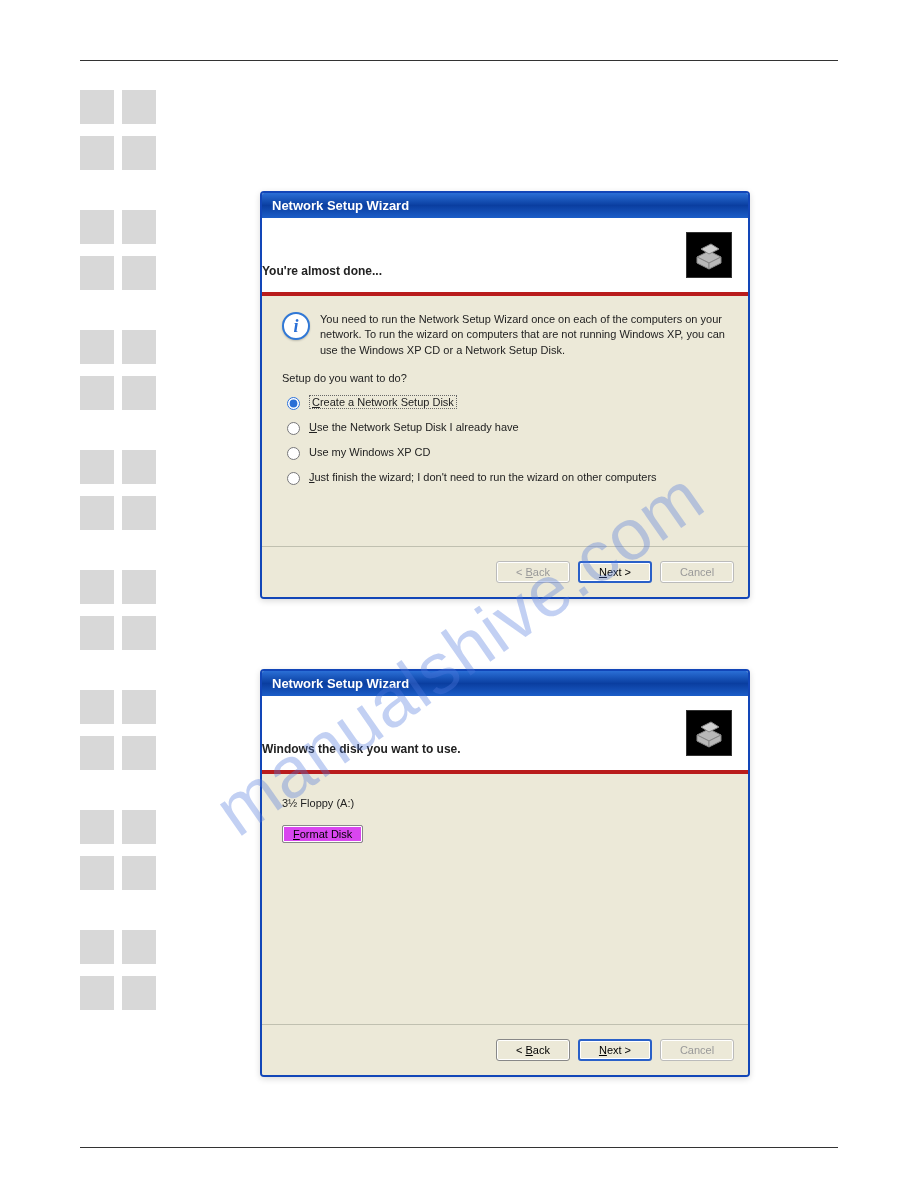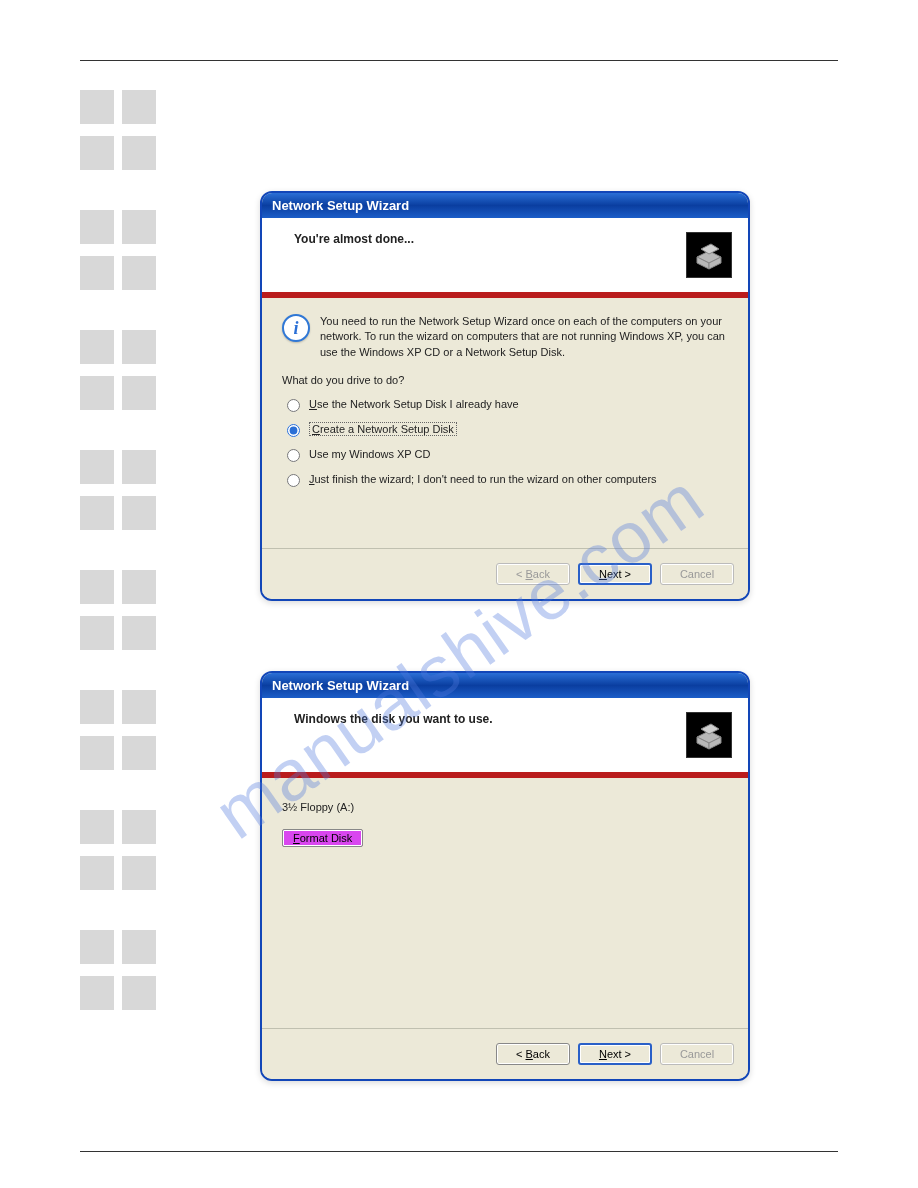--- a/index.html
+++ b/index.html
@@ -30,40 +30,40 @@
   .sq-row { display: flex; gap: 8px; margin-bottom: 12px; }
   .sq { width: 34px; height: 34px; background: #d8d8d8; }
   .sq-gap { height: 28px; }
   .dialogs {
     margin-left: 180px;
     margin-top: 130px;
   }
   .wizard {
     width: 490px;
     border: 2px solid #1246b8;
-    border-radius: 12px;
+    border-radius: 4px;
     background: #ece9d8;
     box-shadow: 0 2px 6px rgba(0,0,0,0.15);
     margin-bottom: 70px;
     overflow: hidden;
   }
   .titlebar {
     background: linear-gradient(to bottom, #2a6fd6 0%, #0a3ea0 50%, #1c5dc8 100%);
     color: #fff;
     font-weight: bold;
     font-size: 13px;
     padding: 5px 10px;
     font-family: "Trebuchet MS", Tahoma, sans-serif;
   }
   .header-area {
     background: #fff;
-    padding: 14px 16px 14px 32px;
-    border-bottom: 6px solid #b91c1c;
+    padding: 14px 16px 14px 0;
+    border-bottom: 4px solid #b91c1c;
     display: flex;
-    align-items: flex-start;
+    align-items: flex-end;
     justify-content: space-between;
   }
   .header-area .heading {
     font-weight: bold;
     font-size: 12px;
     color: #222;
   }
   .header-area .icon-box {
     width: 46px;
     height: 46px;
@@ -252,29 +252,29 @@
                 <path d="M10 12 L20 7 L28 12 L18 17 Z" fill="#d0d0d0"></path>
               </g>
             </svg>
         </div>
       </div>
       <div class="content-area">
         <div class="info-row">
           <div class="info-icon">i</div>
           <div class="info-text">You need to run the Network Setup Wizard once on each of the computers on your network. To run the wizard on computers that are not running Windows XP, you can use the Windows XP CD or a Network Setup Disk.</div>
         </div>
-        <div class="question">What do you drive to do?</div>
+        <div class="question">Setup do you want to do?</div>
         <div class="radio-group">
+          <label>
+            <input type="radio" name="d1" checked="" style="">
+            <span class="dotted"><span class="u">C</span><span>reate a Network Setup Disk</span></span>
+          </label>
           <label>
             <input type="radio" name="d1" style="">
             <span><span class="u">U</span><span>se the Network Setup Disk I already have</span></span>
-          </label>
-          <label>
-            <input type="radio" name="d1" checked="" style="">
-            <span class="dotted"><span class="u">C</span><span>reate a Network Setup Disk</span></span>
           </label>
           <label>
             <input type="radio" name="d1" style="">
             <span>Use my Windows XP CD</span>
           </label>
           <label>
             <input type="radio" name="d1" style="">
             <span><span class="u">J</span><span>ust finish the wizard; I don't need to run the wizard on other computers</span></span>
           </label>
         </div>

